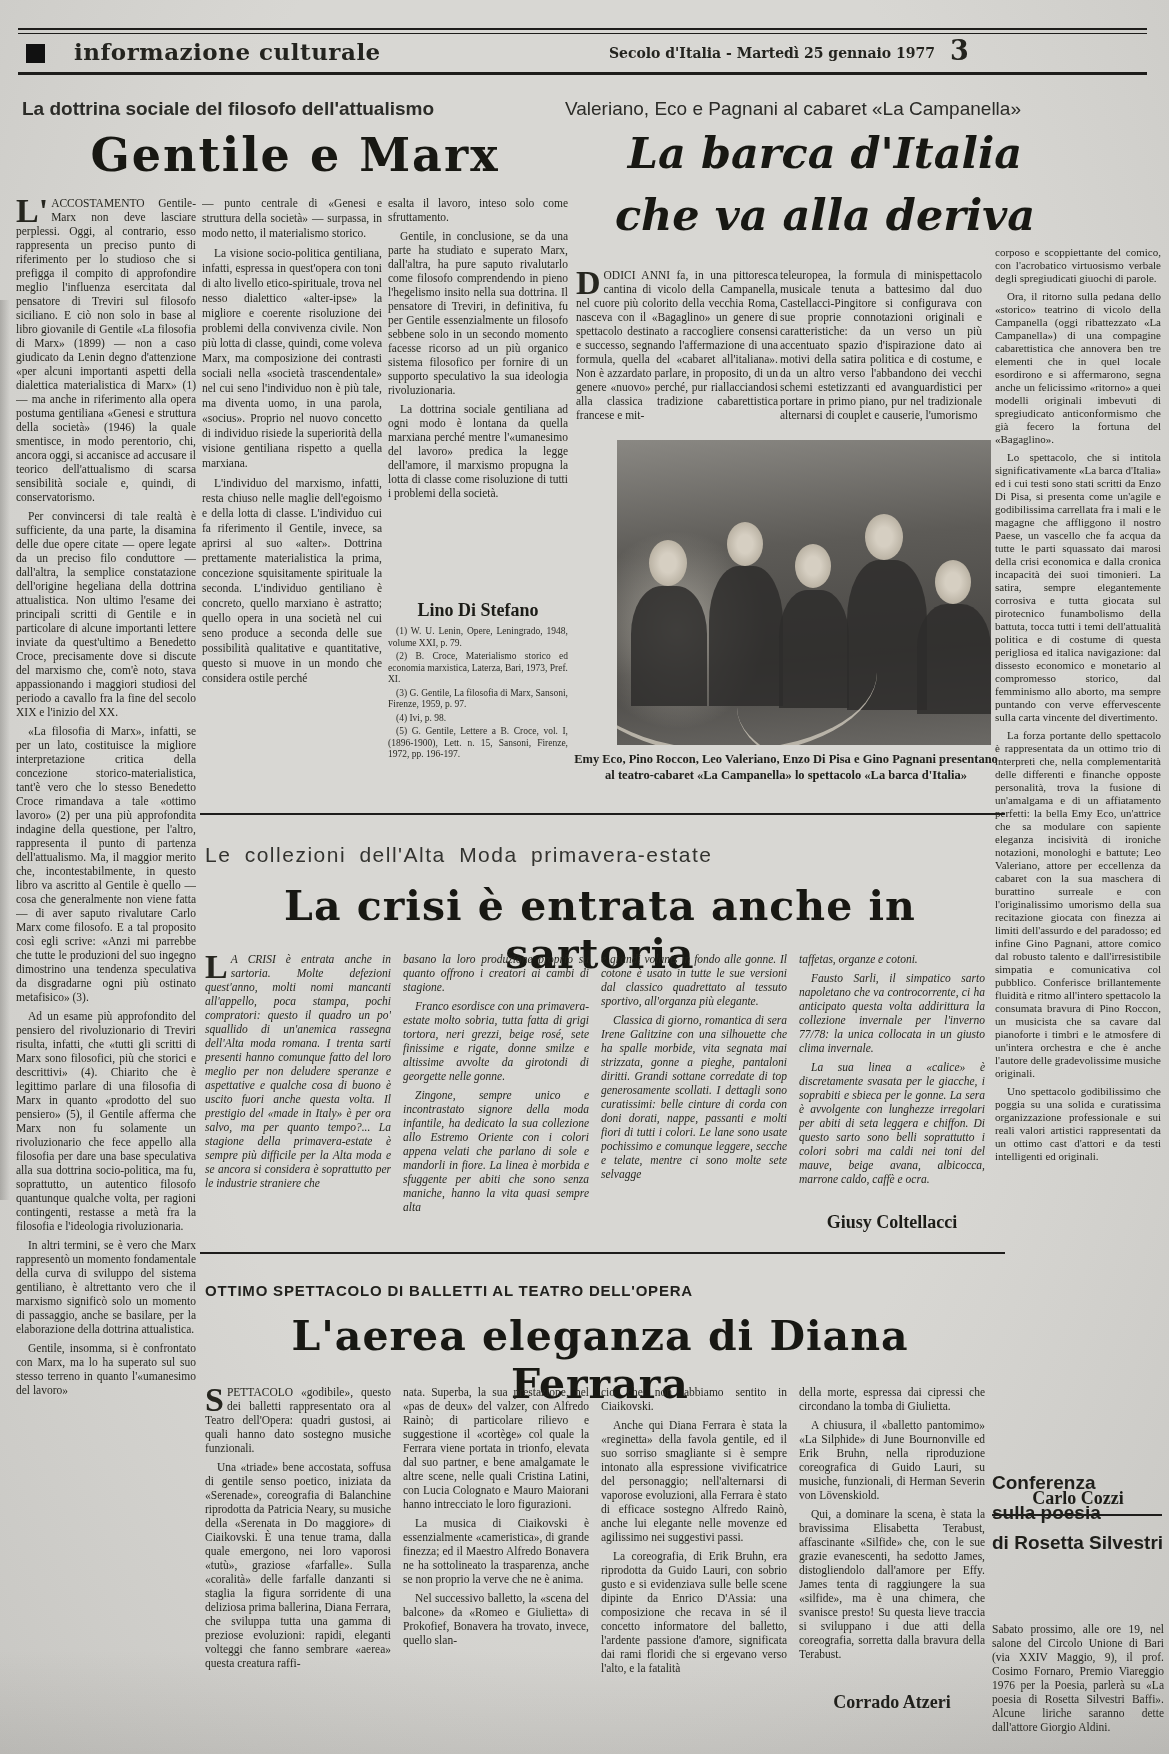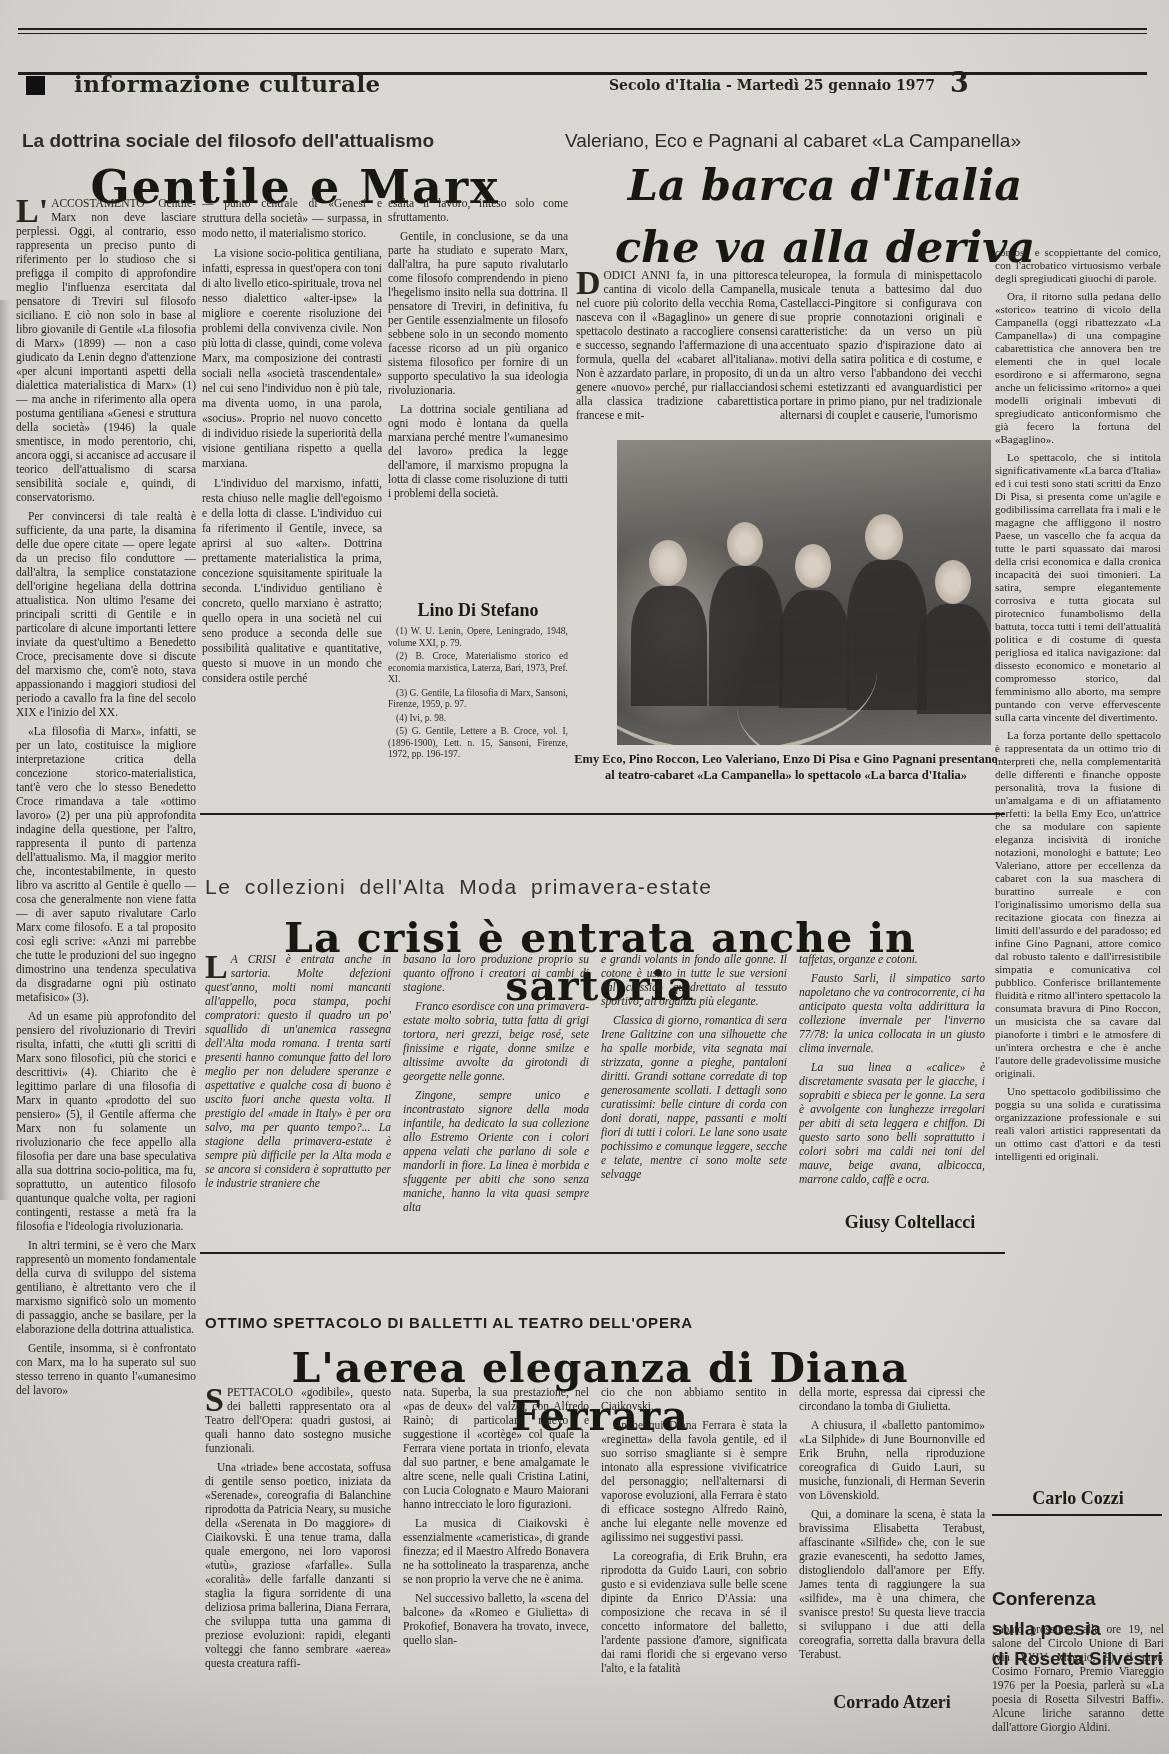--- a/index.html
+++ b/index.html
@@ -1,21 +1,21 @@
 <!DOCTYPE html>
 <html><head>
 <meta charset="utf-8">
 <style>
   html,body { margin:0; padding:0; background:#a9a8a5; }
   .page {
     position:relative; width:1169px; height:1754px; margin:0 auto;
     background: radial-gradient(ellipse at 50% 38%, #d8d7d3 55%, #c8c7c3 100%);
     font-family:"Liberation Serif", serif; color:#24241f; overflow:hidden;
   }
-  .abs { position:absolute;margin-top:32px; }
+  .abs { position:absolute; }
   .rule { position:absolute; background:#1e1d1b; }
 
   
   .section-label { font-family:"DejaVu Serif", serif; font-weight:bold; font-size:23px; letter-spacing:.5px; }
   .masthead-right { font-family:"DejaVu Serif", serif; font-weight:bold; font-size:14px; text-align:right; }
   .page-number { font-family:"DejaVu Serif", serif; font-weight:bold; font-size:27px; }
   .blk-square { background:#111; }
 
   
   .kicker-left  { font-family:"Liberation Sans", sans-serif; font-weight:bold; font-size:19px; color:#2c2c28; }
@@ -133,21 +133,21 @@
 
   <div class="coltext tight" style="left:995px; top:246px; width:166px; height:1238px;">
       <p>corposo e scoppiettante del comico, con l'acrobatico virtuosismo verbale degli spregiudicati giuochi di parole.</p>
       <p>Ora, il ritorno sulla pedana dello «storico» teatrino di vicolo della Campanella (oggi ribattezzato «La Campanella») di una compagine cabarettistica che annovera ben tre elementi che in quel locale esordirono e si affermarono, segna anche un felicissimo «ritorno» a quei modelli originali imbevuti di spregiudicato anticonformismo che già fecero la fortuna del «Bagaglino».</p>
       <p>Lo spettacolo, che si intitola significativamente «La barca d'Italia» ed i cui testi sono stati scritti da Enzo Di Pisa, si presenta come un'agile e godibilissima carrellata fra i mali e le magagne che affliggono il nostro Paese, un vascello che fa acqua da tutte le parti squassato dai marosi della crisi economica e dalla cronica incapacità dei suoi timonieri. La satira, sempre elegantemente corrosiva e tutta giocata sul pirotecnico funambolismo della battuta, tocca tutti i temi dell'attualità politica e di costume di questa perigliosa ed italica navigazione: dal dissesto economico e monetario al compromesso storico, dal femminismo allo aborto, ma sempre puntando con verve effervescente sulla carta vincente del divertimento.</p>
       <p>La forza portante dello spettacolo è rappresentata da un ottimo trio di interpreti che, nella complementarità delle differenti e finanche opposte personalità, trova la fusione di un'amalgama e di un affiatamento perfetti: la bella Emy Eco, un'attrice che sa modulare con sapiente eleganza incisività di ironiche notazioni, monologhi e battute; Leo Valeriano, attore per eccellenza da cabaret con la sua maschera di burattino surreale e con l'originalissimo umorismo della sua recitazione giocata con finezza ai limiti dell'assurdo e del paradosso; ed infine Gino Pagnani, attore comico dal robusto talento e dall'irresistibile simpatia e comunicativa col pubblico. Conferisce brillantemente fluidità e ritmo all'intero spettacolo la consumata bravura di Pino Roccon, un musicista che sa cavare dal pianoforte i timbri e le atmosfere di un'intera orchestra e che è anche l'autore delle gradevolissime musiche originali.</p>
       <p>Uno spettacolo godibilissimo che poggia su una solida e curatissima organizzazione professionale e sui reali valori artistici rappresentati da un ottimo cast d'attori e da testi intelligenti ed originali.</p>
     </div>
   <div class="byline" style="left:995px; top:1488px; width:166px;">Carlo Cozzi</div>
   <div class="rule" style="left:992px; top:1514px; width:170px; height:2px;"></div>
-  <div class="conf-title" style="left:992px; top:1584px; width:172px;">
+  <div class="conf-title" style="left:992px; top:1468px; width:172px;">
       <p>Conferenza</p>
       <p>sulla poesia</p>
       <p>di Rosetta Silvestri</p>
     </div>
   <div class="coltext" style="left:992px; top:1622px; width:172px; height:122px;">
       <p>Sabato prossimo, alle ore 19, nel salone del Circolo Unione di Bari (via XXIV Maggio, 9), il prof. Cosimo Fornaro, Premio Viareggio 1976 per la Poesia, parlerà su «La poesia di Rosetta Silvestri Baffi». Alcune liriche saranno dette dall'attore Giorgio Aldini.</p>
     </div>
 
   <div class="rule" style="left:200px; top:813px; width:805px; height:2px;"></div>
   <div class="abs kicker-fashion" style="left:205px; top:843px;">Le collezioni dell'Alta Moda primavera-estate</div>
@@ -162,21 +162,21 @@
     </div>
   <div class="coltext italic" style="left:601px; top:952px; width:186px; height:322px;">
       <p>e grandi volants in fondo alle gonne. Il cotone è usato in tutte le sue versioni dal classico quadrettato al tessuto sportivo, all'organza più elegante.</p>
       <p>Classica di giorno, romantica di sera Irene Galitzine con una silhouette che ha spalle morbide, vita segnata mai strizzata, gonne a pieghe, pantaloni diritti. Grandi sottane corredate di top generosamente scollati. I dettagli sono curatissimi: belle cinture di corda con doni dorati, nappe, passanti e molti fiori di tutti i colori. Le lane sono usate pochissimo e comunque leggere, secche e telate, mentre ci sono molte sete selvagge</p>
     </div>
   <div class="coltext italic" style="left:799px; top:952px; width:186px; height:252px;">
       <p>taffetas, organze e cotoni.</p>
       <p>Fausto Sarli, il simpatico sarto napoletano che va controcorrente, ci ha anticipato questa volta addirittura la collezione invernale per l'inverno 77/78: la unica collocata in un giusto clima invernale.</p>
       <p>La sua linea a «calice» è discretamente svasata per le giacche, i soprabiti e sbieca per le gonne. La sera è avvolgente con lunghezze irregolari per abiti di seta leggera e chiffon. Di questo sarto sono belli soprattutto i colori sobri ma caldi nei toni del mauve, beige avana, albicocca, marrone caldo, caffè e ocra.</p>
     </div>
-  <div class="byline" style="left:817px; top:1212px; width:186px;">Giusy Coltellacci</div>
+  <div class="byline" style="left:799px; top:1212px; width:186px;">Giusy Coltellacci</div>
 
   <div class="rule" style="left:200px; top:1252px; width:805px; height:2px;"></div>
   <div class="abs kicker-ballet" style="left:205px; top:1282px;">OTTIMO SPETTACOLO DI BALLETTI AL TEATRO DELL'OPERA</div>
   <div class="abs h-ballet" style="left:200px; top:1312px; width:800px;">L'aerea eleganza di Diana Ferrara</div>
   <div class="coltext dropcap" style="left:205px; top:1385px; width:186px; height:360px;">
       <p>SPETTACOLO «godibile», questo dei balletti rappresentato ora al Teatro dell'Opera: quadri gustosi, ai quali hanno dato sostegno musiche funzionali.</p>
       <p>Una «triade» bene accostata, soffusa di gentile senso poetico, iniziata da «Serenade», coreografia di Balanchine riprodotta da Patricia Neary, su musiche della «Serenata in Do maggiore» di Ciaikovski. È una tenue trama, dalla quale emergono, nei loro vaporosi «tutù», graziose «farfalle». Sulla «coralità» delle farfalle danzanti si staglia la figura sorridente di una deliziosa prima ballerina, Diana Ferrara, che sviluppa tutta una gamma di preziose evoluzioni: rapidi, eleganti volteggi che fanno sembrare «aerea» questa creatura raffi-</p>
     </div>
   <div class="coltext" style="left:403px; top:1385px; width:186px; height:360px;">
       <p>nata. Superba, la sua prestazione, nel «pas de deux» del valzer, con Alfredo Rainò; di particolare rilievo e suggestione il «cortège» col quale la Ferrara viene portata in trionfo, elevata dal suo partner, e bene amalgamate le altre scene, nelle quali Cristina Latini, con Lucia Colognato e Mauro Maiorani hanno intrecciato le loro figurazioni.</p>

